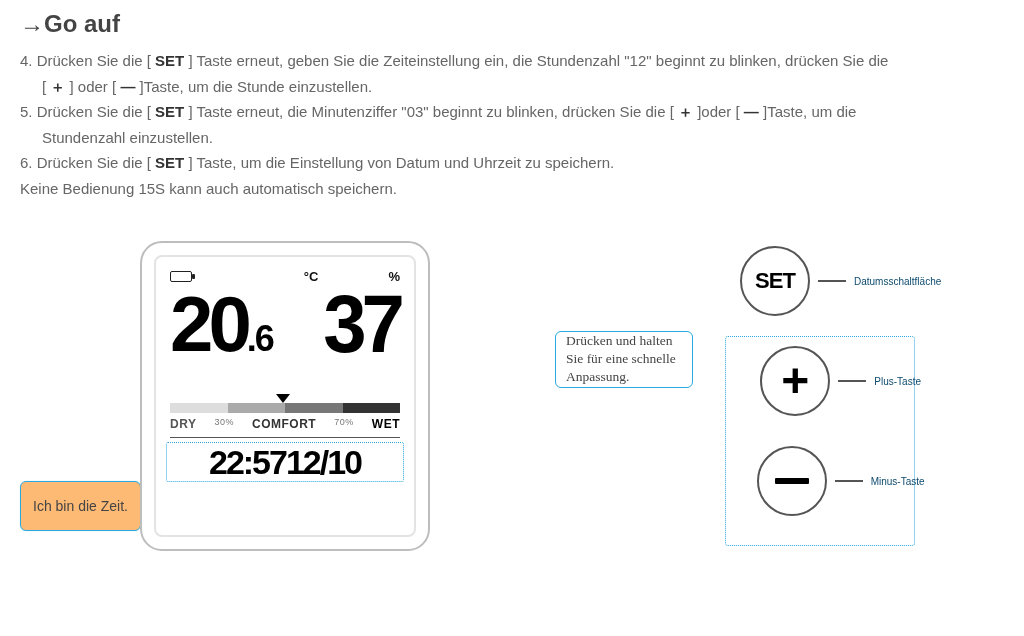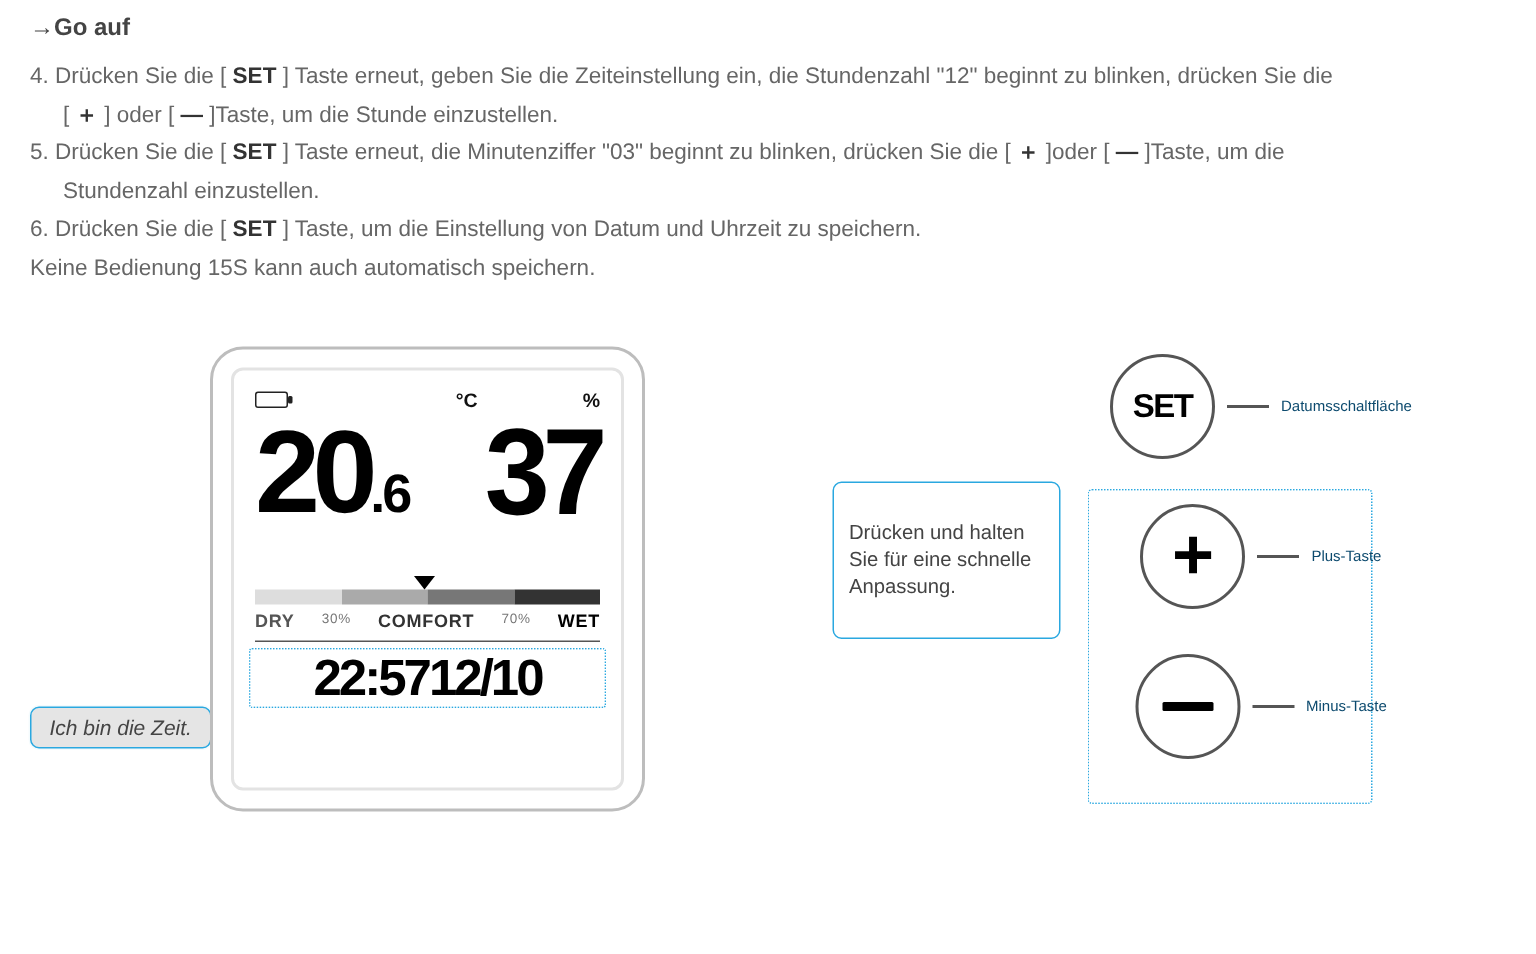--- a/index.html
+++ b/index.html
@@ -6,21 +6,21 @@
   body {
     font-family: "Segoe UI", Arial, sans-serif;
     color: #555;
     width: 1024px;
     height: 636px;
     background: #fff;
     padding: 10px 20px 20px 20px;
     position: relative;
   }
   .heading {
-    font-size: 16px;
+    font-size: 24px;
     font-weight: 600;
     color: #444;
     margin-bottom: 10px;
   }
   .instructions {
     font-size: 15px;
     line-height: 1.7;
     color: #666;
     margin-bottom: 20px;
   }
@@ -158,26 +158,25 @@
     line-height: 1;
   }
 
   
   .callout-left-box {
     position: absolute;
     left: -120px;
     top: 240px;
     border: 1px solid #2aa8e0;
     border-radius: 6px;
-    background: #e5e5e5;
-    padding: 5px 12px;
+    background: #fdba74;
+    padding: 16px 12px;
     font-size: 14px;
     color: #444;
     box-shadow: 0 0 0 1px rgba(42,168,224,0.05);
-    font-style: italic;
   }
 
   
   .buttons-wrap {
     position: absolute;
     left: 720px;
     top: 25px;
     display: flex;
     flex-direction: column;
     align-items: center;
@@ -226,28 +225,29 @@
     width: 190px;
     height: 210px;
     border: 1.5px dotted #2aa8e0;
     border-radius: 3px;
     pointer-events: none;
   }
   .callout-right-box {
     position: absolute;
     left: 535px;
     top: 110px;
-    width: 152px;
+    width: 138px;
     border: 1px solid #2aa8e0;
     border-radius: 6px;
     background: #fff;
-    padding: 24px 10px;
+    padding: 0 10px;
     font-size: 13.5px;
     color: #444;
     line-height: 1.35;
+    font-family: Liberation Serif, serif;
   }
 </style>
 </head>
 <body>
 
 <div class="heading">→Go auf</div>
 
 <div class="instructions">
   <div class="li">
     <span>4. Drücken Sie die [ </span><span class="set-bold">SET</span><span> ] Taste erneut, geben Sie die Zeiteinstellung ein, die Stundenzahl "12" beginnt zu blinken, drücken Sie die</span>

